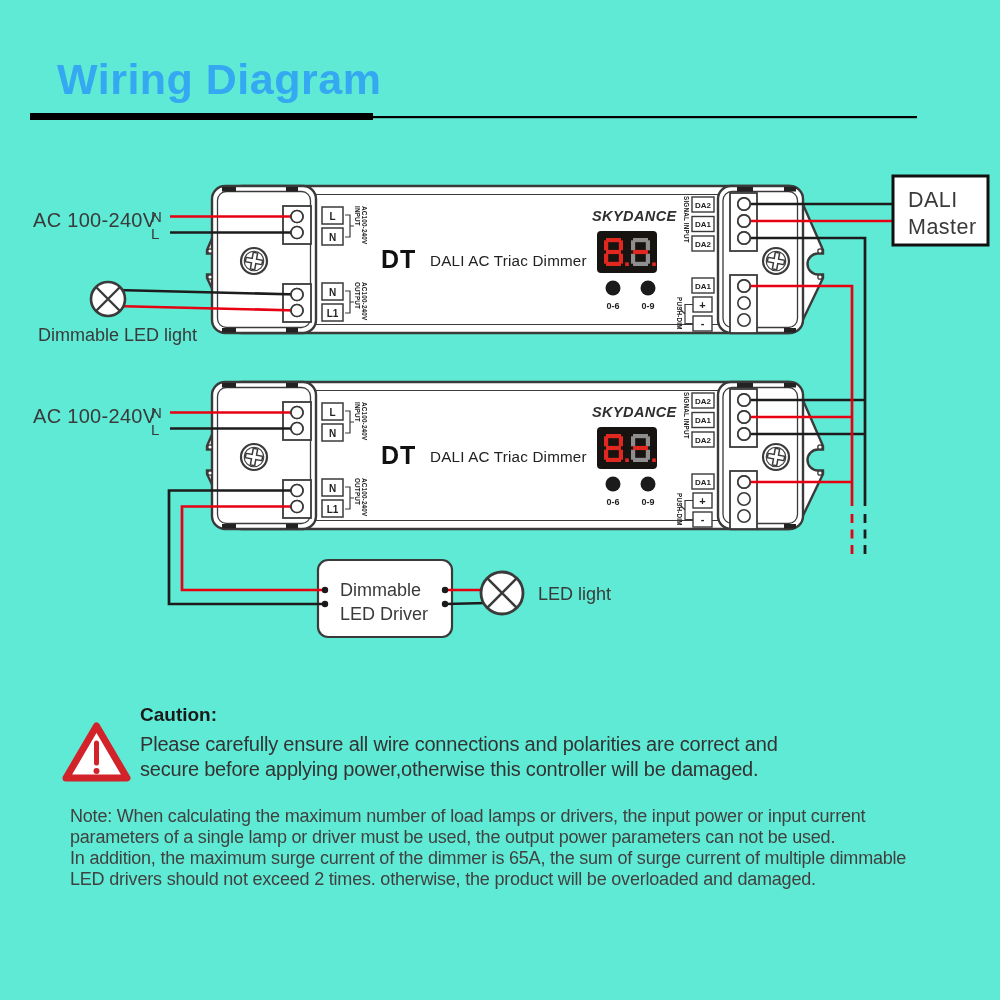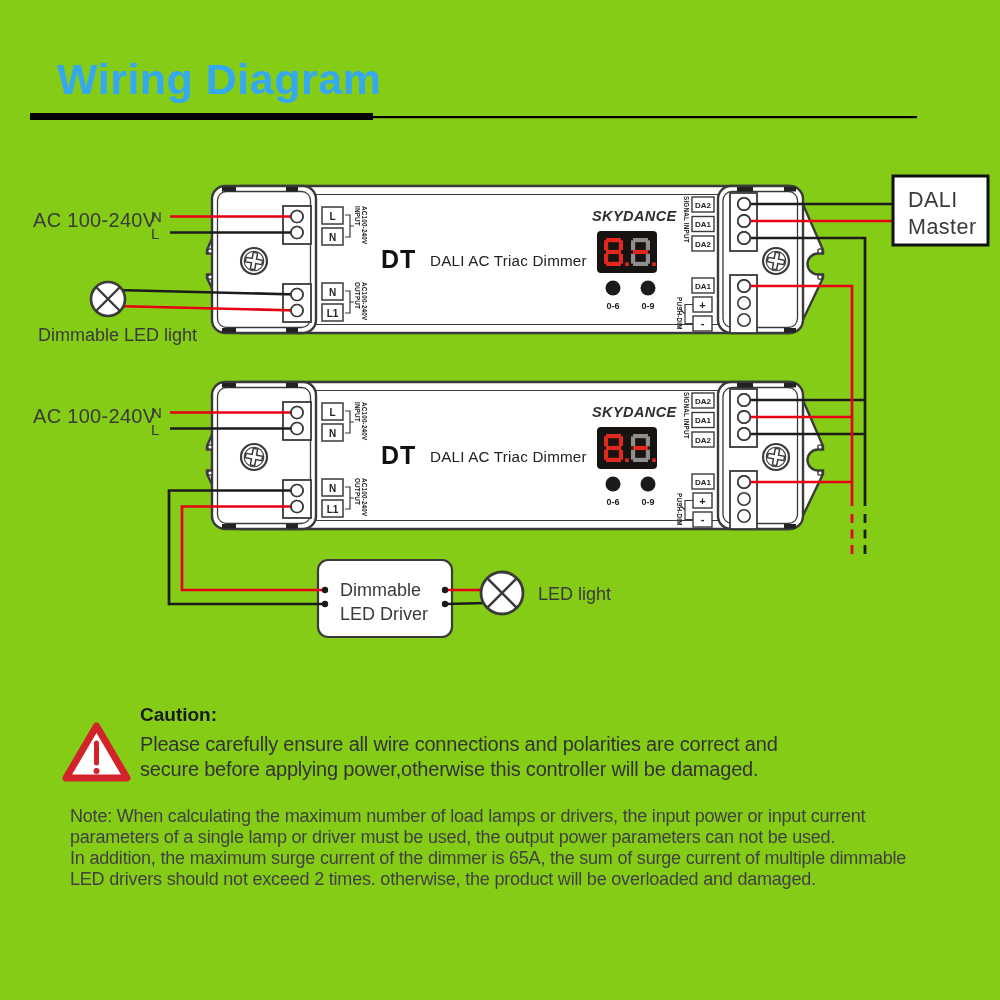--- a/index.html
+++ b/index.html
@@ -1,16 +1,16 @@
 <!DOCTYPE html>
 <html><head>
 <meta charset="utf-8">
 <style>
   html,body{margin:0;padding:0;background:#fff;}
-  .page{position:relative;width:1000px;height:1000px;background:#84cc16;overflow:hidden;}
+  .page{position:relative;width:1000px;height:1000px;background:#5eead4;overflow:hidden;}
   svg{position:absolute;left:0;top:0;}
   text{font-family:"Liberation Sans",sans-serif;fill:#3a3a3a;}
   .title-txt{font-size:43px;font-weight:bold;fill:#35a8f2;letter-spacing:.5px;}
   .lbl{font-size:20px;letter-spacing:.3px;}
   .nl{font-size:15px;}
   .small-lbl{font-size:18px;}
   .boxletter{font-size:10px;font-weight:bold;text-anchor:middle;fill:#222;}
   .daletter{font-size:8px;font-weight:bold;text-anchor:middle;fill:#222;}
   .pm{font-size:11px;font-weight:bold;text-anchor:middle;fill:#222;}
   .vtext{font-size:6.3px;font-weight:bold;letter-spacing:.2px;fill:#222;}

